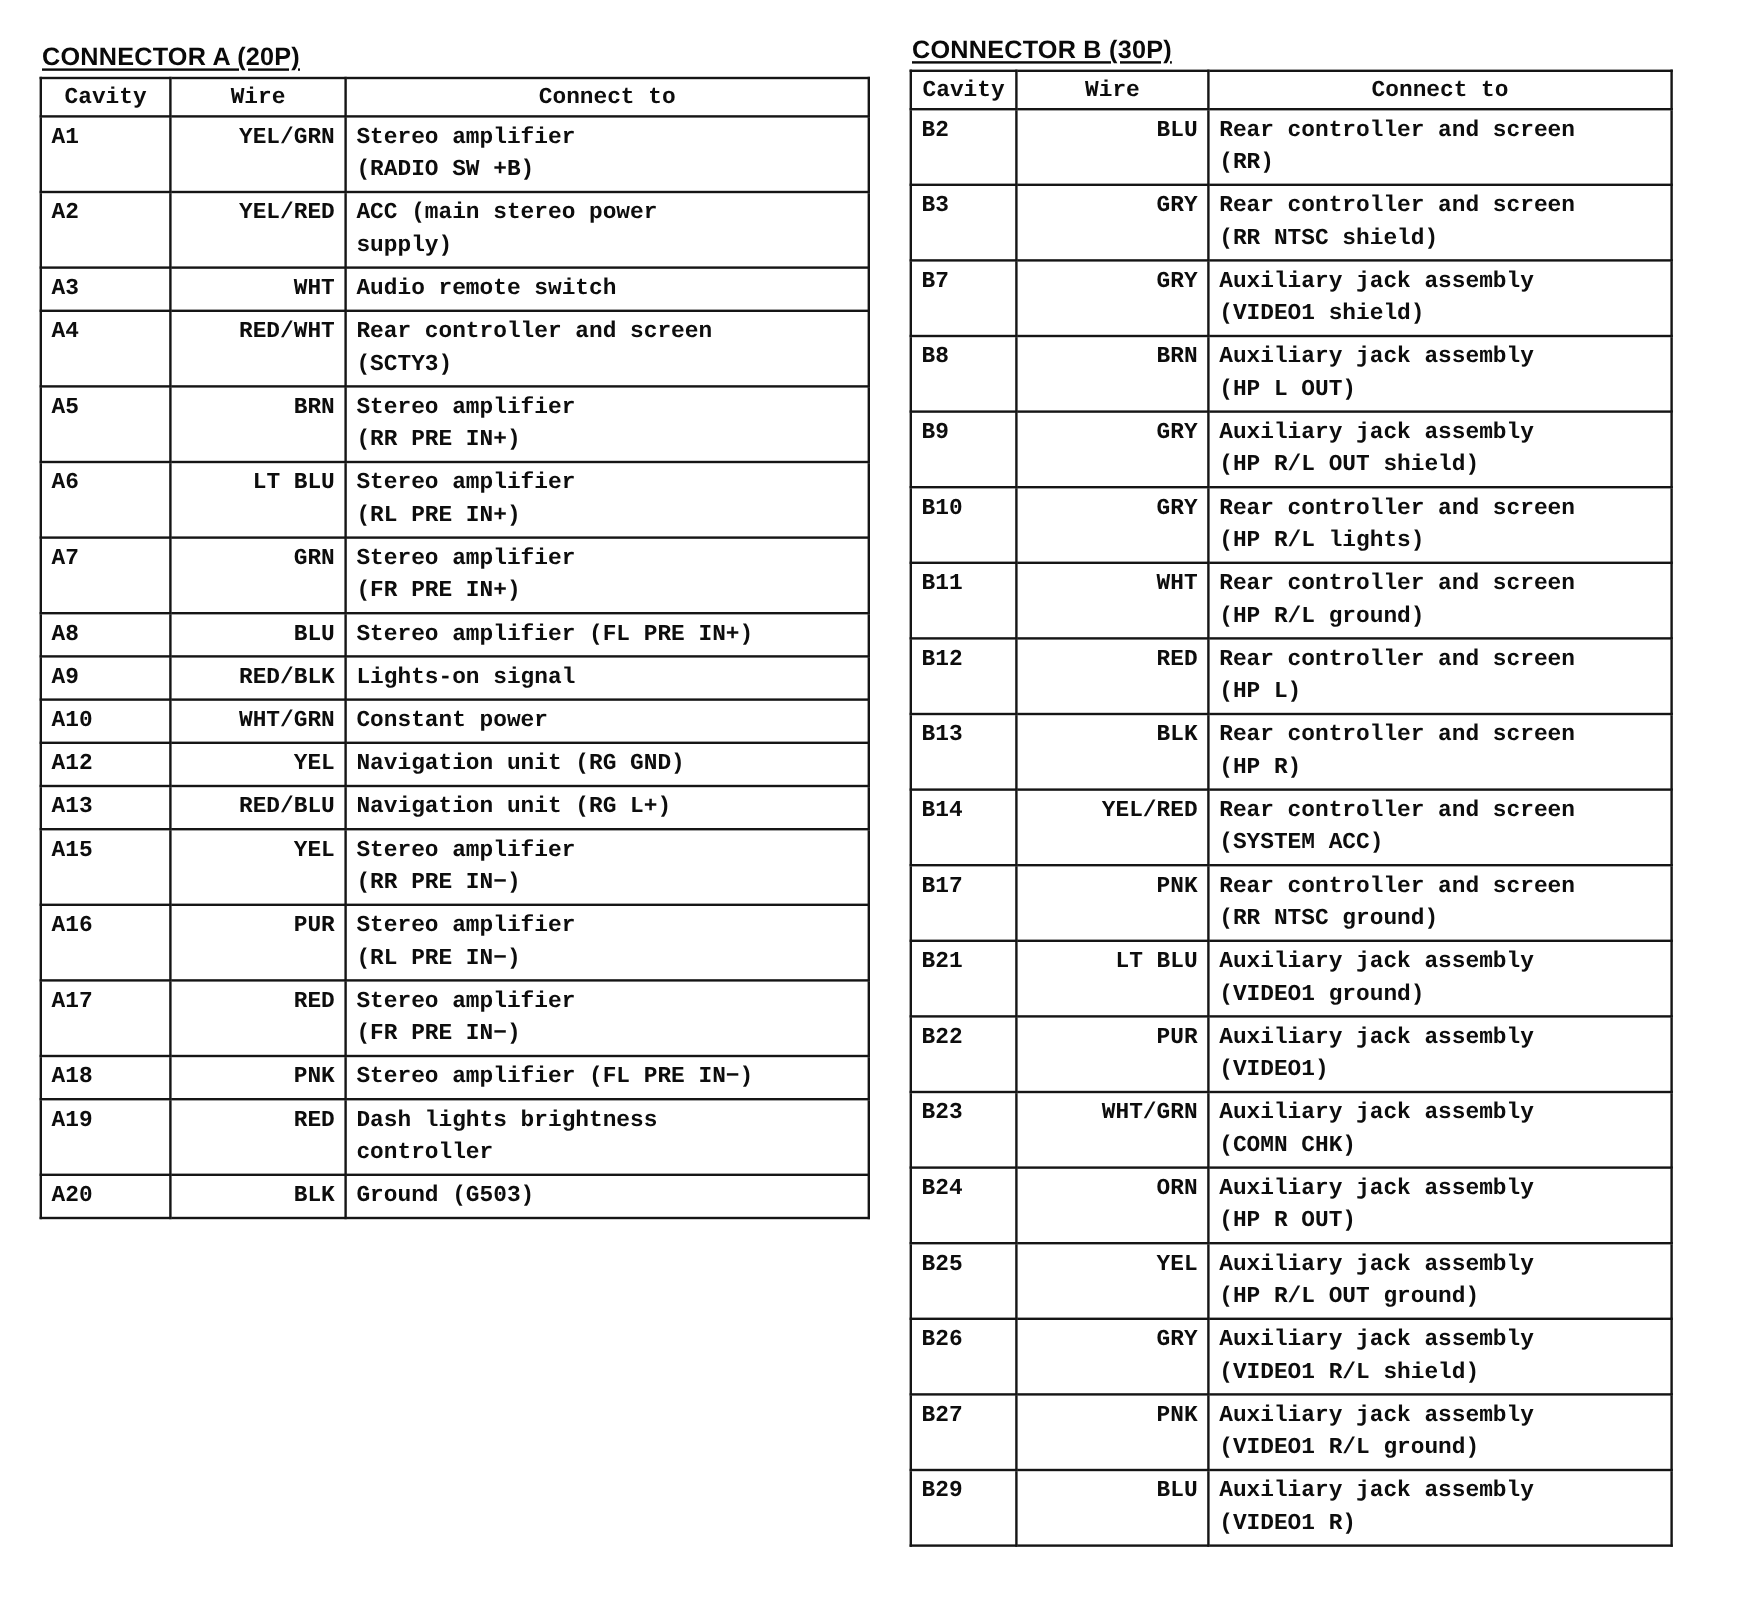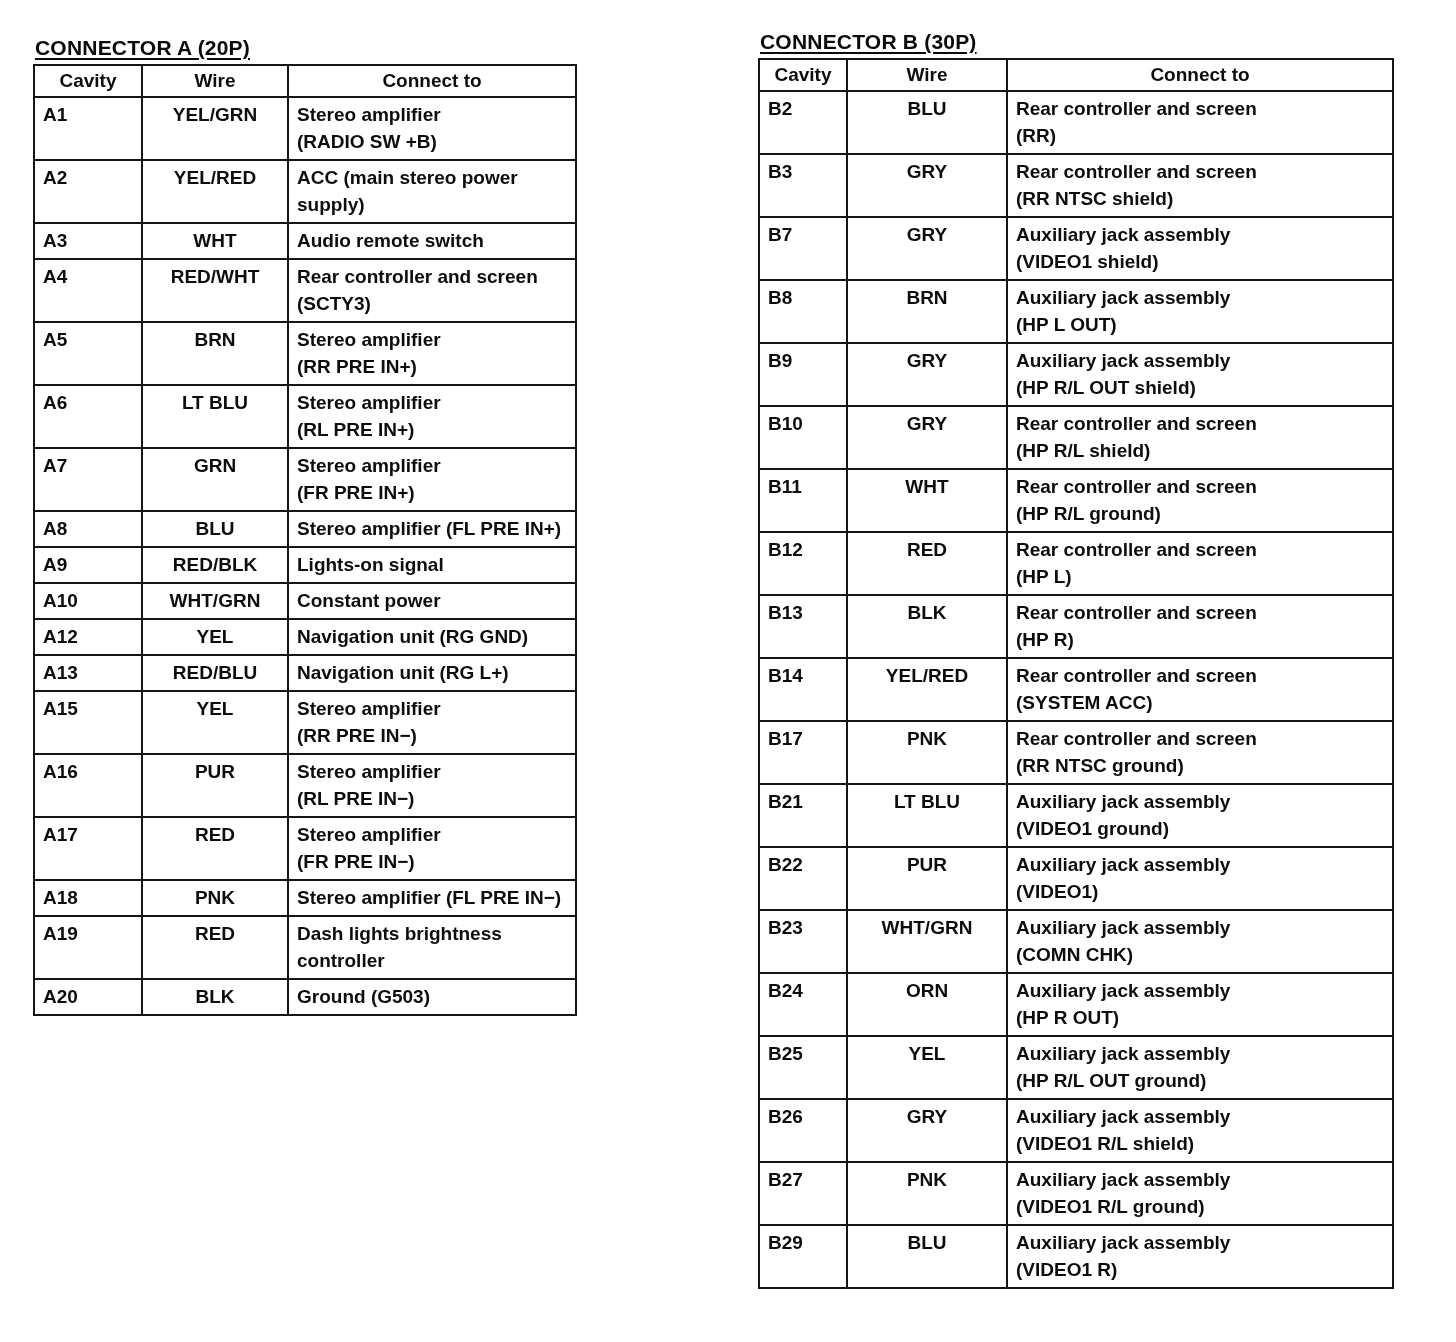--- a/index.html
+++ b/index.html
@@ -11,54 +11,55 @@
     width: 1456px;
     height: 1342px;
     position: relative;
     font-family: "Liberation Sans", sans-serif;
     color: #111111;
     -webkit-font-smoothing: antialiased;
   }
   .connector-block {
     position: absolute;
   }
-  #connector-a { left: 33px; top: 36px; width: 544px; }
+  #connector-a { left: 33px; top: 36px; width: 692px; }
   #connector-b { left: 758px; top: 30px; width: 636px; }
 
   .connector-title {
     font-size: 21px;
     font-weight: bold;
     letter-spacing: 0.2px;
     text-decoration: underline;
     text-underline-offset: 3px;
     margin: 0 0 4px 2px;
     color: #0a0a0a;
   }
 
   table.pinout {
     border-collapse: collapse;
     width: 100%;
     table-layout: fixed;
+    font-family: Liberation Mono, monospace;
   }
   table.pinout th, table.pinout td {
     border: 2px solid #151515;
     font-size: 19px;
     font-weight: bold;
     padding: 3px 8px 4px 8px;
     vertical-align: top;
     line-height: 27px;
     color: #0d0d0d;
   }
   table.pinout th {
     text-align: center;
     padding: 2px 4px;
     line-height: 26px;
   }
   td.cavity { }
-  td.wire   { text-align: center; }
+  td.wire   { text-align: right; }
   td.connect { text-align: left; margin-left: 11px; }
   td.connect div { white-space: nowrap; }
 
   
   #connector-a col.c-cavity { width: 108px; }
   #connector-a col.c-wire   { width: 146px; }
   #connector-b col.c-cavity { width: 88px; }
   #connector-b col.c-wire   { width: 160px; }
 </style>
 </head>
@@ -274,21 +275,21 @@
           <td class="connect">
             <div>Auxiliary jack assembly</div>
             <div>(HP R/L OUT shield)</div>
           </td>
         </tr>
         <tr>
           <td class="cavity">B10</td>
           <td class="wire">GRY</td>
           <td class="connect">
             <div>Rear controller and screen</div>
-            <div>(HP R/L shield)</div>
+            <div>(HP R/L lights)</div>
           </td>
         </tr>
         <tr>
           <td class="cavity">B11</td>
           <td class="wire">WHT</td>
           <td class="connect">
             <div>Rear controller and screen</div>
             <div>(HP R/L ground)</div>
           </td>
         </tr>

